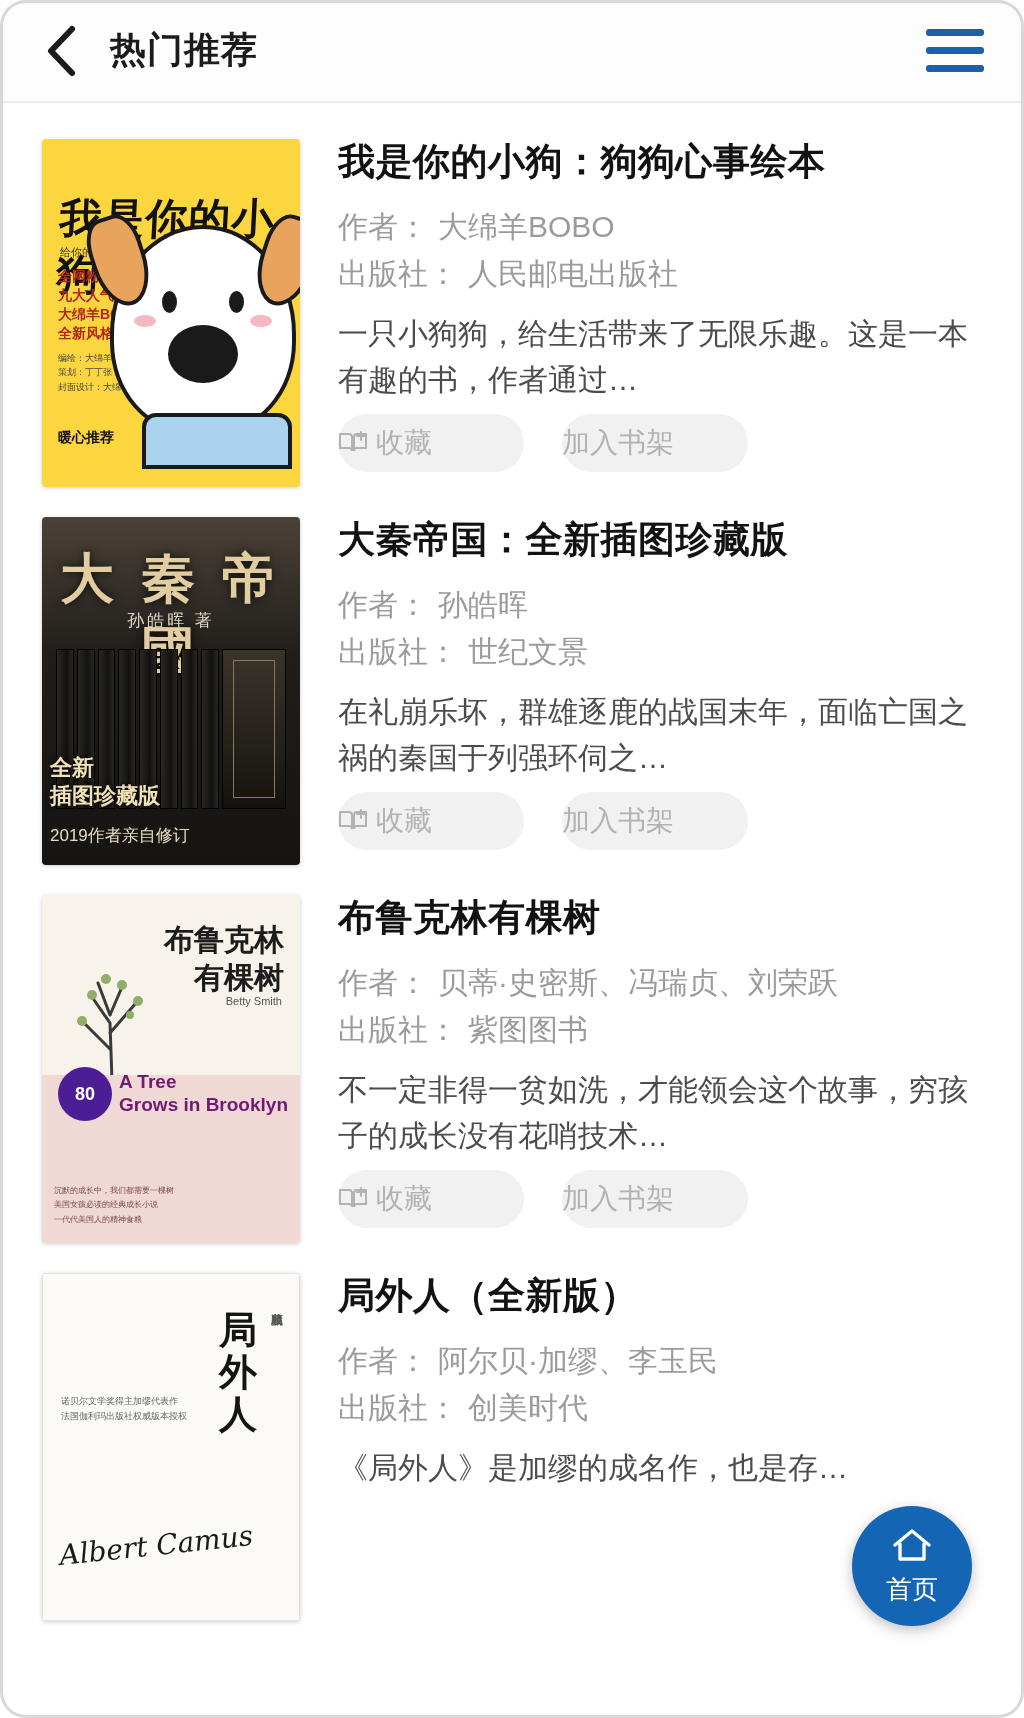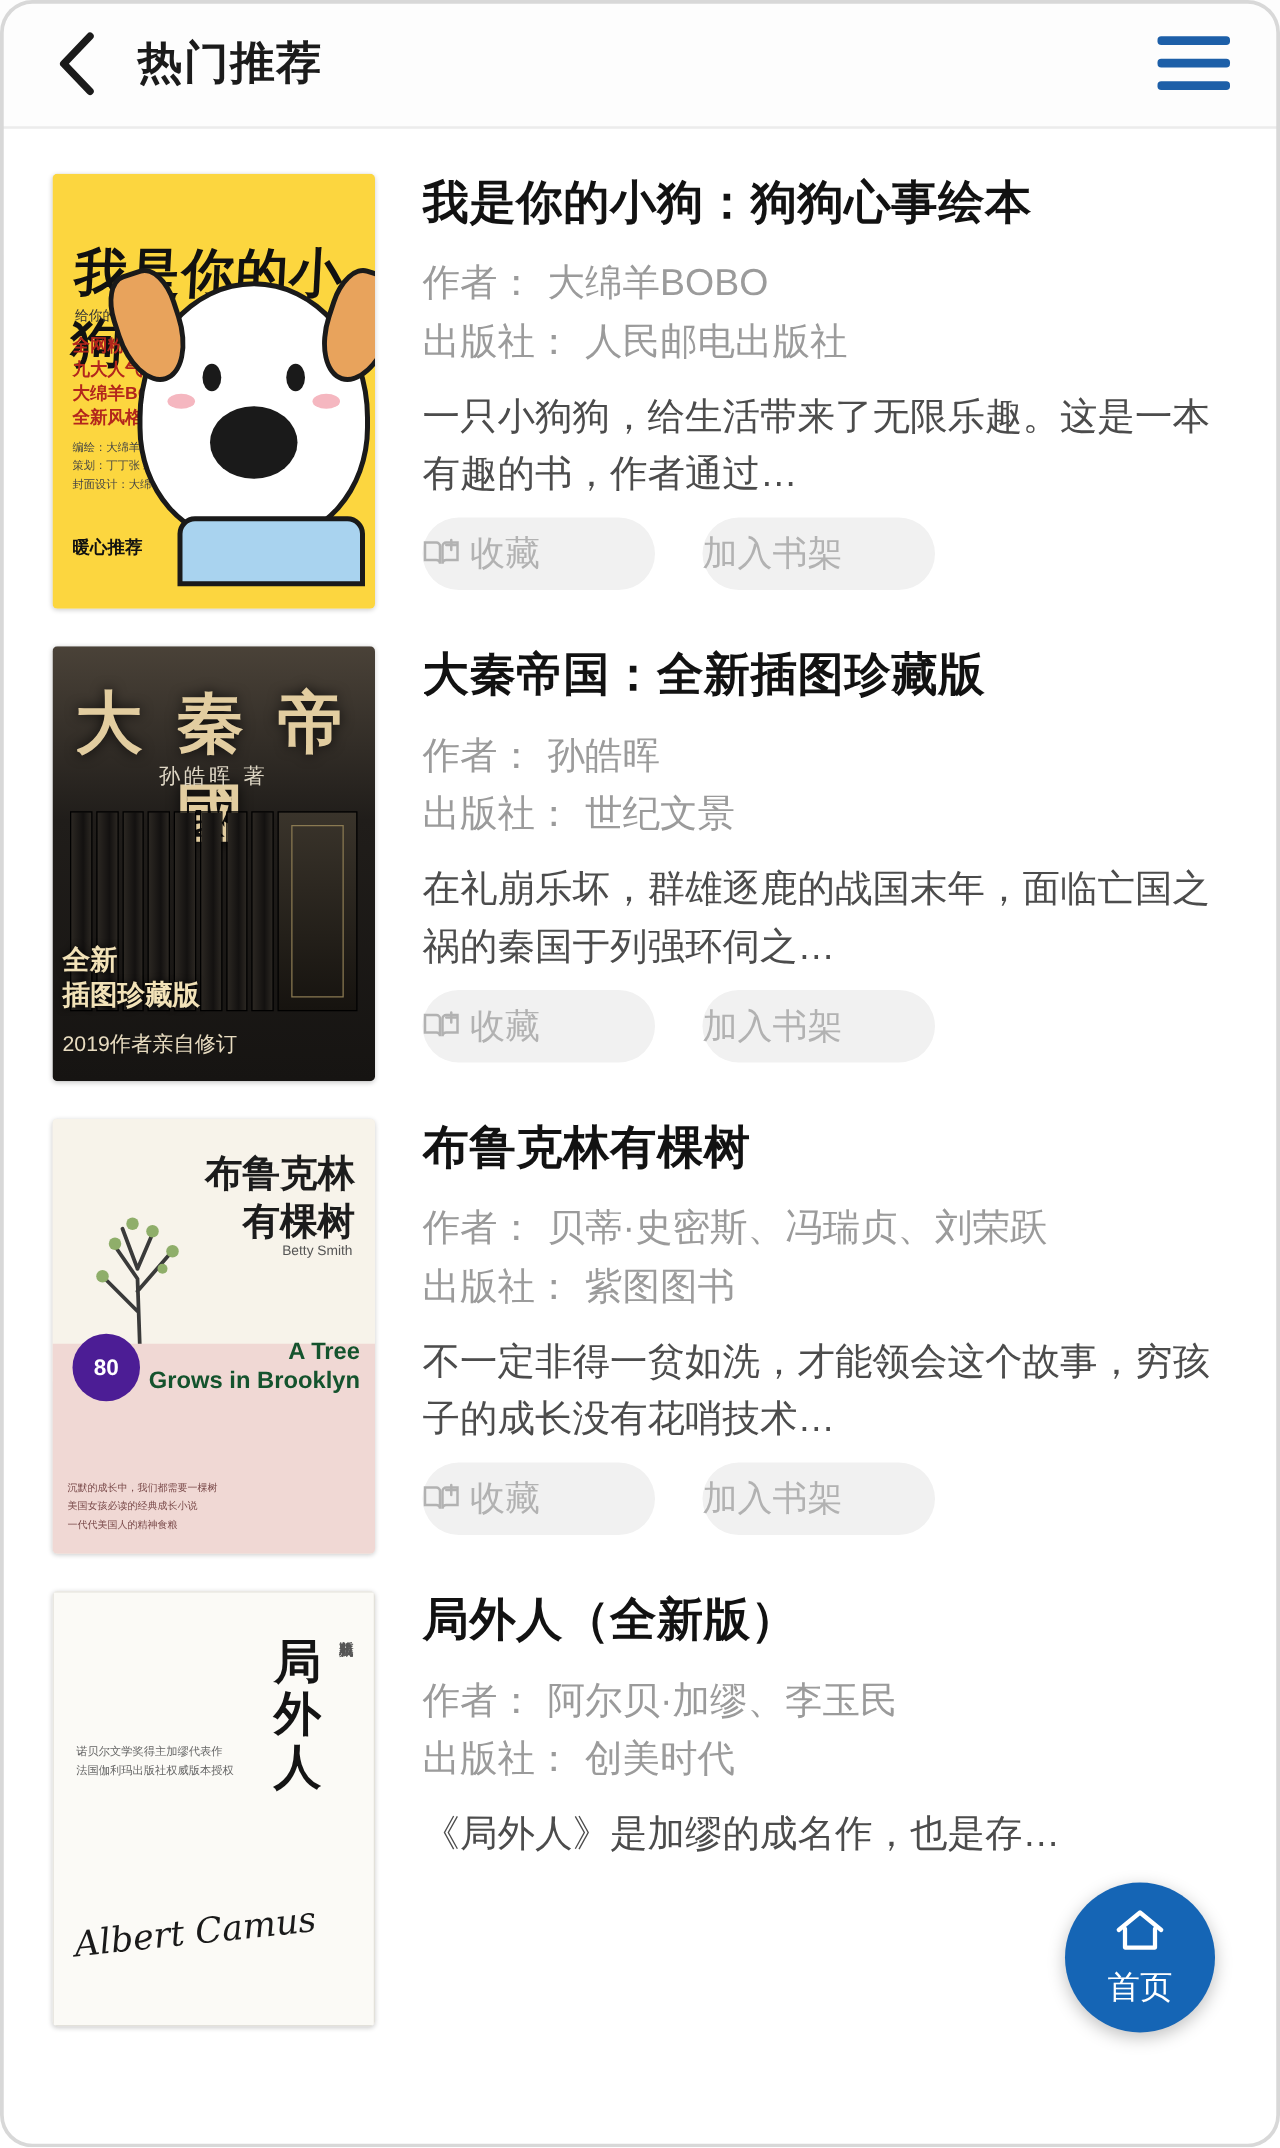--- a/index.html
+++ b/index.html
@@ -276,21 +276,21 @@
     background: #f0d8d4;
   }
   .cover-brook .medal {
     position: absolute; left: 16px; bottom: 122px;
     width: 54px; height: 54px; border-radius: 50%;
     background: #4c1d95; color: #fff; font-size: 18px; font-weight: bold;
     display: flex; align-items: center; justify-content: center;
   }
   .cover-brook .bk-title2 {
     position: absolute; right: 12px; bottom: 126px;
-    text-align: right; color: #14532d; font-size: 19px; font-weight: bold; line-height: 1.2;
+    text-align: left; color: #701a75; font-size: 19px; font-weight: bold; line-height: 1.2;
   }
   .cover-brook .bk-lines {
     position: absolute; left: 12px; right: 12px; bottom: 16px;
     font-size: 8px; color: #7a4a4a; line-height: 1.8;
   }
   .cover-outsider {
     width: 100%; height: 100%;
     background: #fbfaf6;
     position: relative;
     border: 1px solid #e3e1da;

